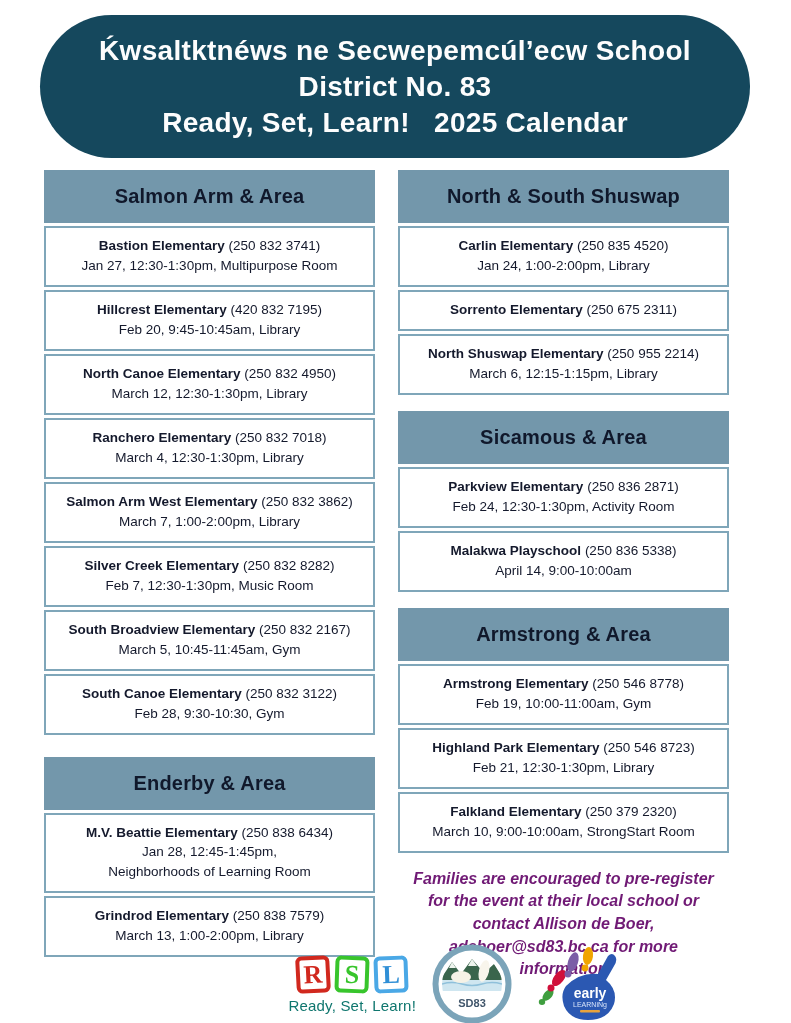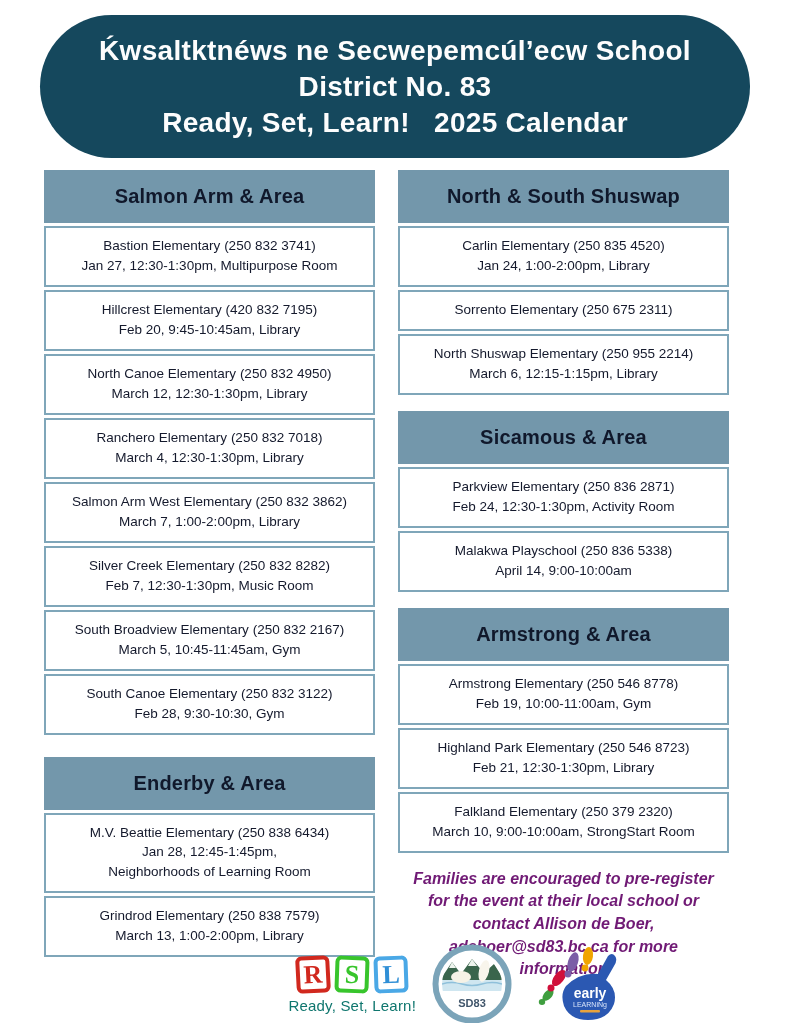--- a/index.html
+++ b/index.html
@@ -33,21 +33,21 @@
     color:#10182b; text-align:center;
     font-weight:bold; font-size:20px; letter-spacing:0.2px;
     padding:13px 4px;
   }
   .row {
     border:2px solid #7fa6b9; background:#ffffff;
     text-align:center; color:#14192c;
     font-size:13.5px; line-height:1.48;
     padding:8px 4px 9px;
   }
-  .row .school { font-weight:normal; }
+  .row .school { font-weight:bold; }
   .row .phone  { font-weight:normal; }
   .row-l2 { white-space:pre-line; }
 
   
   .footnote {
     margin-top:15px; padding:0 8px;
     text-align:center; font-style:italic; font-weight:bold;
     color:#701a75; font-size:16px; line-height:1.42;
   }
 

